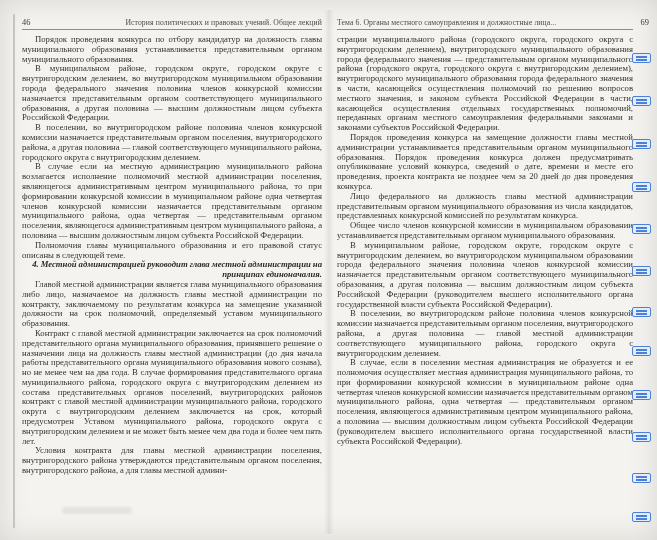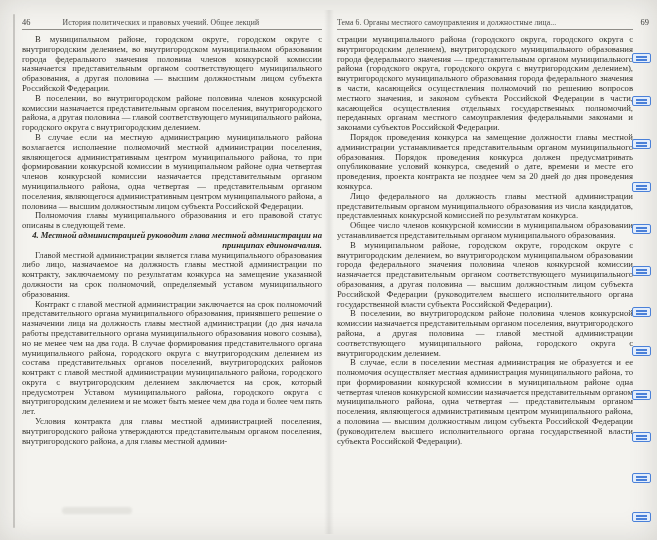--- a/index.html
+++ b/index.html
@@ -24,21 +24,21 @@
   }
   .page{position:absolute;top:18px;}
   .page.left{left:22px;width:300px;}
   .page.right{left:337px;width:312px;}
   .header{
     display:flex;align-items:baseline;
     font-size:7.7px;color:#4a4a48;letter-spacing:.1px;
     padding-bottom:2px;
   }
   .header .pagenum{font-size:8.4px;color:#3c3c3a;}
-  .page.left .header{gap:32px;}
+  .page.left .header{justify-content:space-between;gap:32px;}
   .page.left .header .runhead{text-align:right;}
   .page.right .header{justify-content:space-between;}
   .rule{height:1px;background:#8f8d88;margin-bottom:5px;}
   .page.right .rule{width:296px;}
   .body-text{color:#35342f;}
   .para{
     margin:0;
     font-size:8.7px;line-height:9.8px;
     text-align:justify;
     text-indent:13px;
@@ -72,28 +72,29 @@
   <div class="edge-left"></div>
   <div class="gutter"></div>
 
   <div class="page left">
     <div class="header">
       <span class="pagenum">46</span>
       <span class="runhead">История политических и правовых учений. Общее лекций</span>
     </div>
     <div class="rule"></div>
     <div class="body-text">
+      <p class="para">Порядок проведения конкурса по отбору кандидатур на должность главы муниципального образования устанавливается представительным органом муниципального образования.</p>
       <p class="para">В муниципальном районе, городском округе, городском округе с внутригородским делением, во внутригородском муниципальном образовании города федерального значения половина членов конкурсной комиссии назначается представительным органом соответствующего муниципального образования, а другая половина — высшим должностным лицом субъекта Российской Федерации.</p>
       <p class="para">В поселении, во внутригородском районе половина членов конкурсной комиссии назначается представительным органом поселения, внутригородского района, а другая половина — главой соответствующего муниципального района, городского округа с внутригородским делением.</p>
       <p class="para">В случае если на местную администрацию муниципального района возлагается исполнение полномочий местной администрации поселения, являющегося административным центром муниципального района, то при формировании конкурсной комиссии в муниципальном районе одна четвертая членов конкурсной комиссии назначается представительным органом муниципального района, одна четвертая — представительным органом поселения, являющегося административным центром муниципального района, а половина — высшим должностным лицом субъекта Российской Федерации.</p>
       <p class="para">Полномочия главы муниципального образования и его правовой статус описаны в следующей теме.</p>
       <p class="para heading">4. Местной администрацией руководит глава местной администрации на принципах единоначалия.</p>
       <p class="para">Главой местной администрации является глава муниципального образования либо лицо, назначаемое на должность главы местной администрации по контракту, заключаемому по результатам конкурса на замещение указанной должности на срок полномочий, определяемый уставом муниципального образования.</p>
       <p class="para">Контракт с главой местной администрации заключается на срок полномочий представительного органа муниципального образования, принявшего решение о назначении лица на должность главы местной администрации (до дня начала работы представительного органа муниципального образования нового созыва), но не менее чем на два года. В случае формирования представительного органа муниципального района, городского округа с внутригородским делением из состава представительных органов поселений, внутригородских районов контракт с главой местной администрации муниципального района, городского округа с внутригородским делением заключается на срок, который предусмотрен Уставом муниципального района, городского округа с внутригородским делением и не может быть менее чем два года и более чем пять лет.</p>
-      <p class="para">Условия контракта для главы местной администрацией поселения, внутригородского района утверждаются представительным органом поселения, внутригородского района, а для главы местной админи-</p>
+      <p class="para">Условия контракта для главы местной администрации поселения, внутригородского района утверждаются представительным органом поселения, внутригородского района, а для главы местной админи-</p>
     </div>
     <div class="smudge"></div>
   </div>
 
   <div class="page right">
     <div class="header">
       <span class="runhead">Тема 6. Органы местного самоуправления и должностные лица...</span>
       <span class="pagenum">69</span>
     </div>
     <div class="rule"></div>

